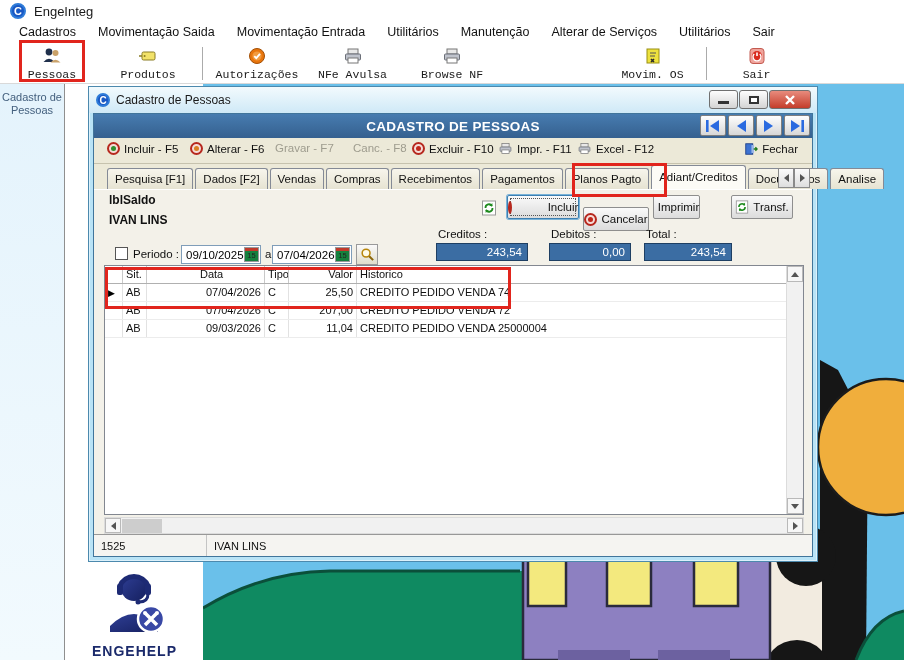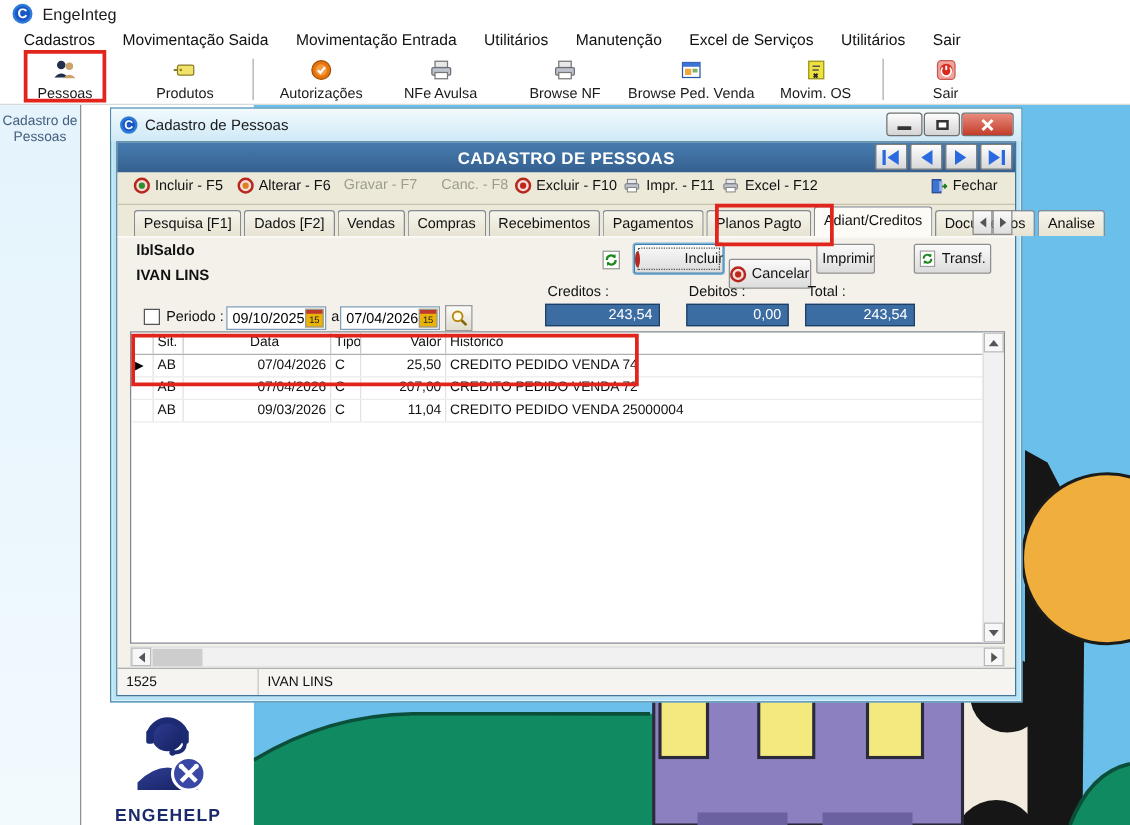--- a/index.html
+++ b/index.html
@@ -8,21 +8,21 @@
 
   
   .topbar{position:absolute;left:0;top:0;width:100%;height:22px;background:#fff;display:flex;align-items:center;}
   .applogo{width:16px;height:16px;border-radius:50%;background:#1857c4;color:#fff;font-size:11px;font-weight:bold;
            display:flex;align-items:center;justify-content:center;margin:0 8px 0 10px;border:2px solid #2e7bd8;}
   .apptitle{font-size:13px;color:#1a1a1a;}
   .menubar{position:absolute;left:0;top:22px;width:100%;height:21px;background:#fff;display:flex;align-items:center;padding-left:8px;}
   .menubar span{font-size:12.5px;color:#111;padding:2px 11px 3px 11px;cursor:default;}
   .toolbar{position:absolute;left:0;top:43px;width:100%;height:41px;background:#fff;border-bottom:1px solid #d9d9d9;}
   .tbtn{position:absolute;top:2px;height:37px;display:flex;flex-direction:column;align-items:center;justify-content:space-between;padding:2px 0 1px 0;}
-  .tbtn .lab{font-size:11.5px;color:#1a1a1a;white-space:nowrap;}
+  .tbtn .lab{font-size:11.5px;color:#1a1a1a;white-space:nowrap;font-family:Liberation Mono, monospace;}
   .tsep{position:absolute;top:4px;width:1px;height:33px;background:#ababab;}
 
   
   .i18{width:20px;height:18px;display:block;}
 
   
   .mdi{position:absolute;left:0;top:84px;width:904px;height:576px;background:#fff;}
   .wallpaper{position:absolute;left:0;top:0;}
   .sidebar{position:absolute;left:0;top:0;width:65px;height:576px;background:linear-gradient(#e4f3fc,#f2fafe);border-right:1px solid #8f8f8f;}
   .sidebar .cap{margin-top:7px;text-align:center;font-size:11px;color:#44607e;line-height:13px;}
@@ -63,21 +63,21 @@
   .panel{flex:1;position:relative;background:#f3f1e9;border-top:1px solid #fff;}
   .blab{position:absolute;font-weight:bold;font-size:12px;color:#111;}
   .pbtn{position:absolute;height:24px;border:1px solid #8e8e8e;border-radius:2px;background:linear-gradient(#fafafa,#dcdcdc);
         display:flex;align-items:center;justify-content:center;gap:4px;font-size:11.5px;color:#111;}
   .pbtn.focus{border:1px solid #3c7fb1;box-shadow:0 0 0 1px #7ab3d8;outline:1px dotted #555;outline-offset:-4px;}
   .slab{position:absolute;font-size:11.5px;color:#111;}
   .vbox{position:absolute;height:18px;background:#3b6da3;border:1px solid #1e3f63;color:#fff;font-size:11.5px;
         text-align:right;line-height:16px;padding-right:5px;}
   .datebox{position:absolute;height:19px;background:#fff;border:1px solid #7f9db9;font-size:11.5px;display:flex;align-items:center;}
   .datebox .dv{flex:1;padding-left:4px;}
-  .calbtn{width:15px;height:15px;margin-right:1px;border:1px solid #9a9a9a;background:#eab308;font-size:7.5px;line-height:13px;text-align:center;color:#222;position:relative;}
+  .calbtn{width:15px;height:15px;margin-right:1px;border:1px solid #9a9a9a;background:#15803d;font-size:7.5px;line-height:13px;text-align:center;color:#222;position:relative;}
   .calbtn::before{content:'';position:absolute;left:0;top:0;right:0;height:3px;background:#c0392b;}
   .calbtn i{font-style:normal;position:relative;top:1px;}
   .chk{position:absolute;width:13px;height:13px;border:1px solid #555;background:#fff;}
   .iconbtn{position:absolute;border:1px solid transparent;display:flex;align-items:center;justify-content:center;}
 
   
   .gridwrap{position:absolute;left:10px;top:75px;right:8px;height:250px;border:1px solid #828790;background:#fff;}
   .grow{display:flex;height:18px;border-bottom:1px solid #ececec;}
   .grow.head{border-bottom:1px solid #b0b0b0;}
   .gc{font-size:11px;color:#111;line-height:17px;padding:0 3px;border-right:1px solid #e2e2e2;overflow:hidden;white-space:nowrap;}
@@ -111,21 +111,21 @@
     <div class="applogo">C</div>
     <div class="apptitle">EngeInteg</div>
   </div>
 
   <div class="menubar">
     <span>Cadastros</span>
     <span>Movimentação Saida</span>
     <span>Movimentação Entrada</span>
     <span>Utilitários</span>
     <span>Manutenção</span>
-    <span>Excel de Serviços</span>
+    <span>Alterar de Serviços</span>
     <span>Utilitários</span>
     <span>Sair</span>
   </div>
 
   <div class="toolbar">
     <div class="tbtn" style="left:22px;width:60px;">
       <svg class="i18" viewBox="0 0 20 18">
           <circle cx="7" cy="5" r="3.4" fill="#20304c"></circle>
           <path d="M1.5,15 Q7,8.5 12.5,15 Z" fill="#20304c"></path>
           <circle cx="13.5" cy="6" r="3" fill="#caa26a"></circle>
@@ -158,29 +158,20 @@
         </svg>
       <span class="lab">NFe Avulsa</span>
     </div>
     <div class="tbtn" style="left:408px;width:88px;">
       <svg class="i18" viewBox="0 0 20 18">
           <rect x="5" y="2" width="10" height="5" fill="#e8e8e8" stroke="#777"></rect>
           <rect x="2.5" y="7" width="15" height="6" rx="1" fill="#bfc3cc" stroke="#6b6f78"></rect>
           <rect x="5" y="11" width="10" height="5" fill="#fff" stroke="#777"></rect>
         </svg>
       <span class="lab">Browse NF</span>
-    </div>
-    <div class="tbtn" style="left:500px;width:106px;">
-      <svg class="i18" viewBox="0 0 20 18">
-          <rect x="3" y="3" width="14" height="12" fill="#fff" stroke="#2a58a8"></rect>
-          <rect x="3" y="3" width="14" height="3.4" fill="#3d73d2"></rect>
-          <rect x="5" y="8" width="5" height="5" fill="#f0a73c"></rect>
-          <rect x="11" y="8" width="4" height="3" fill="#7fb36b"></rect>
-        </svg>
-      <span class="lab">Browse Ped. Venda</span>
     </div>
     <div class="tbtn" style="left:610px;width:85px;">
       <svg class="i18" viewBox="0 0 20 18">
           <rect x="4" y="2" width="12" height="14" fill="#ede23e" stroke="#9a8f13"></rect>
           <path d="M7,6 L13,6 M7,9 L12,9" stroke="#555" stroke-width="1.2"></path>
           <path d="M8,12 l3,3 M11,12 l-3,3" stroke="#2a2a2a" stroke-width="1.6"></path>
         </svg>
       <span class="lab">Movim. OS</span>
     </div>
     <div class="tsep" style="left:706px;"></div>

